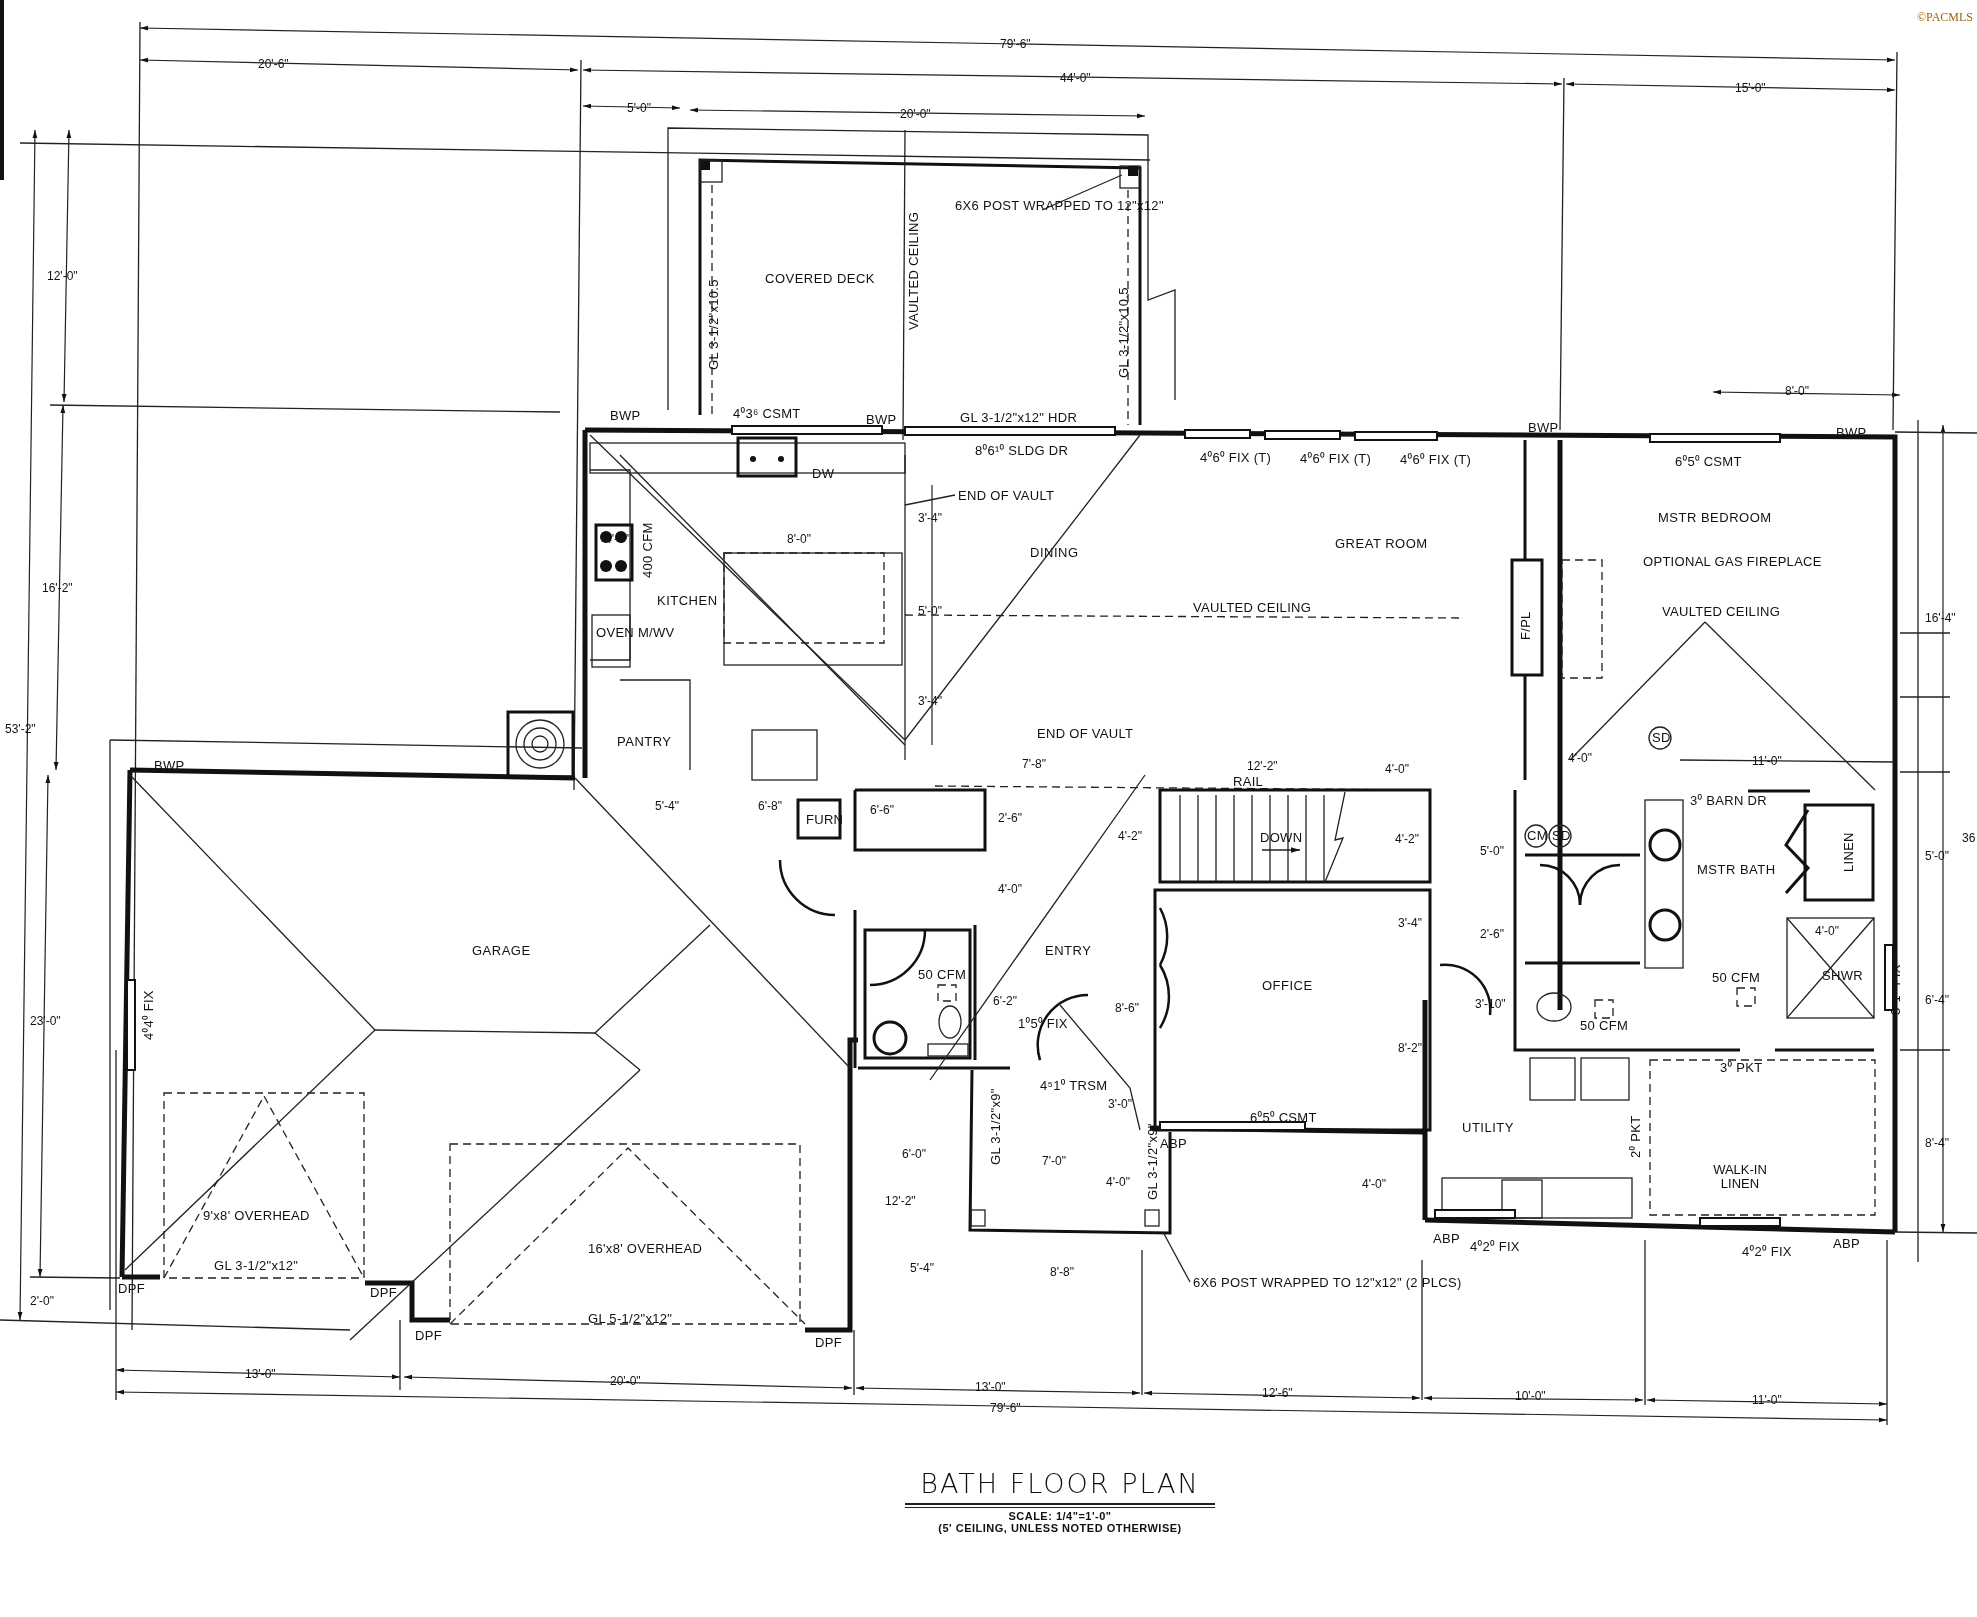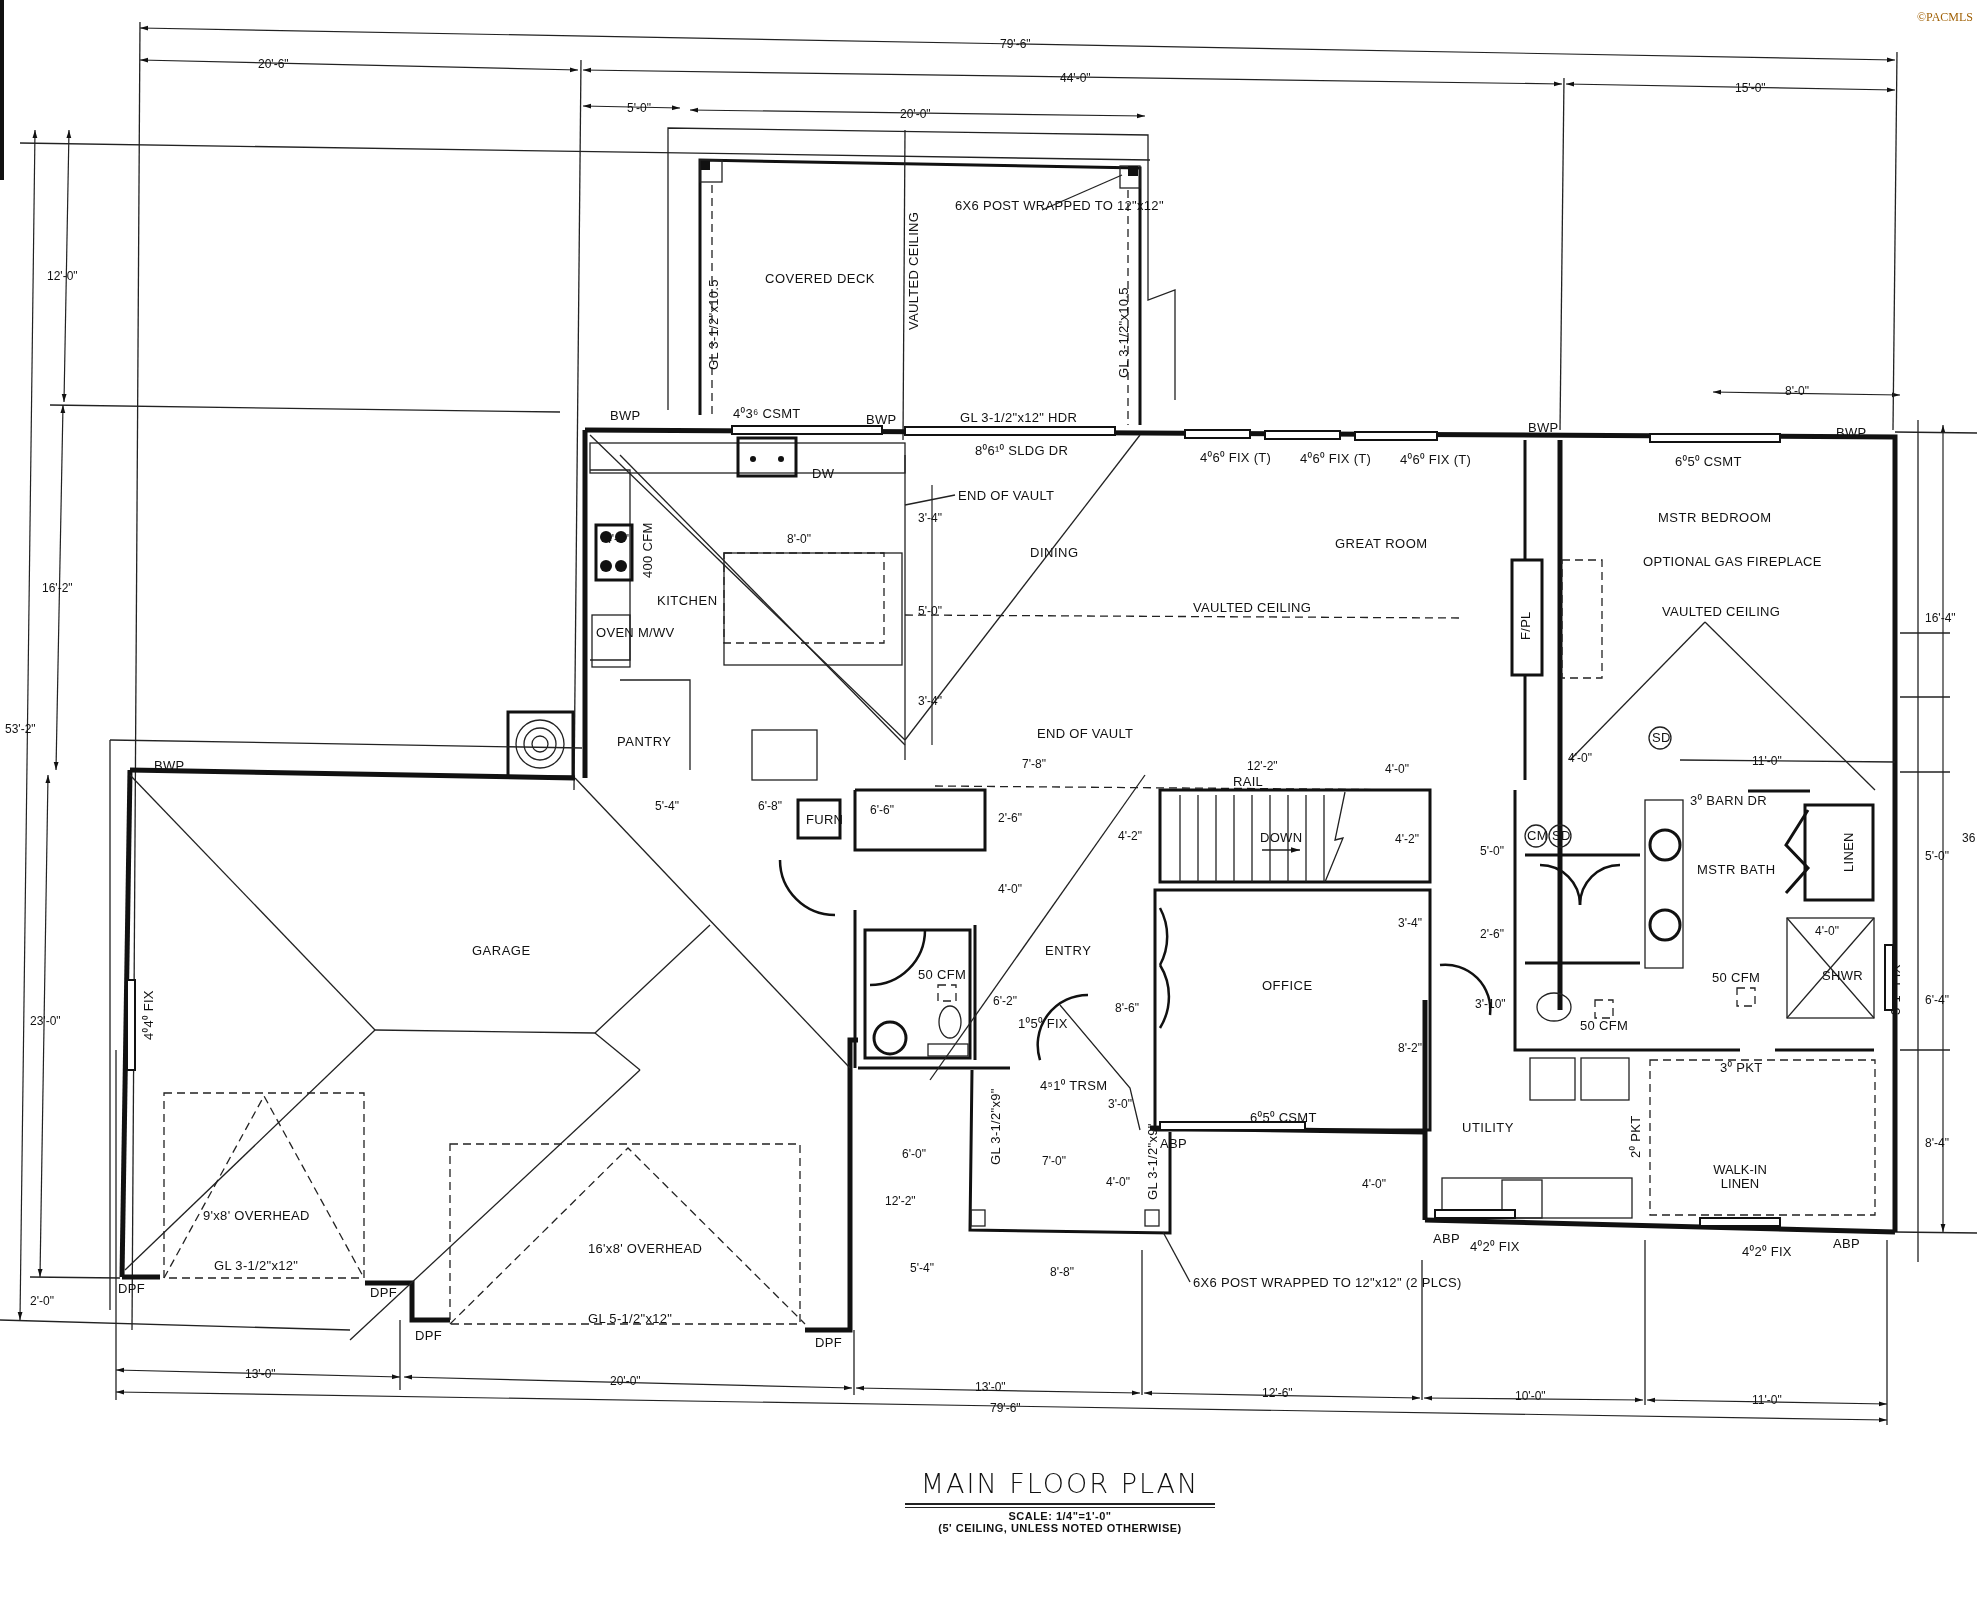--- a/index.html
+++ b/index.html
@@ -412,17 +412,17 @@
     <text class="lbl" font-size="11" x="154" y="770">BWP</text>
     <text class="lbl" font-size="11" x="1433" y="1243">ABP</text>
     <text class="lbl" font-size="11" x="1833" y="1248">ABP</text>
     <text class="lbl" font-size="11" x="1160" y="1148">ABP</text>
   </g>
 </svg>
 
 <div style="position:absolute;left:1700px;top:1163px;width:80px;text-align:center;font-family:'Liberation Sans',sans-serif;font-size:13px;line-height:14px;">WALK-IN LINEN</div>
 
 <div class="title">
-  <div class="title-main">MAIN FLOOR PLAN</div>
+  <div class="title-main">BATH FLOOR PLAN</div>
   <div class="title-rule"></div>
   <div class="title-sub">SCALE: 1/4"=1'-0"</div>
   <div class="title-sub">(5' CEILING, UNLESS NOTED OTHERWISE)</div>
 </div>
 
 </body></html>

